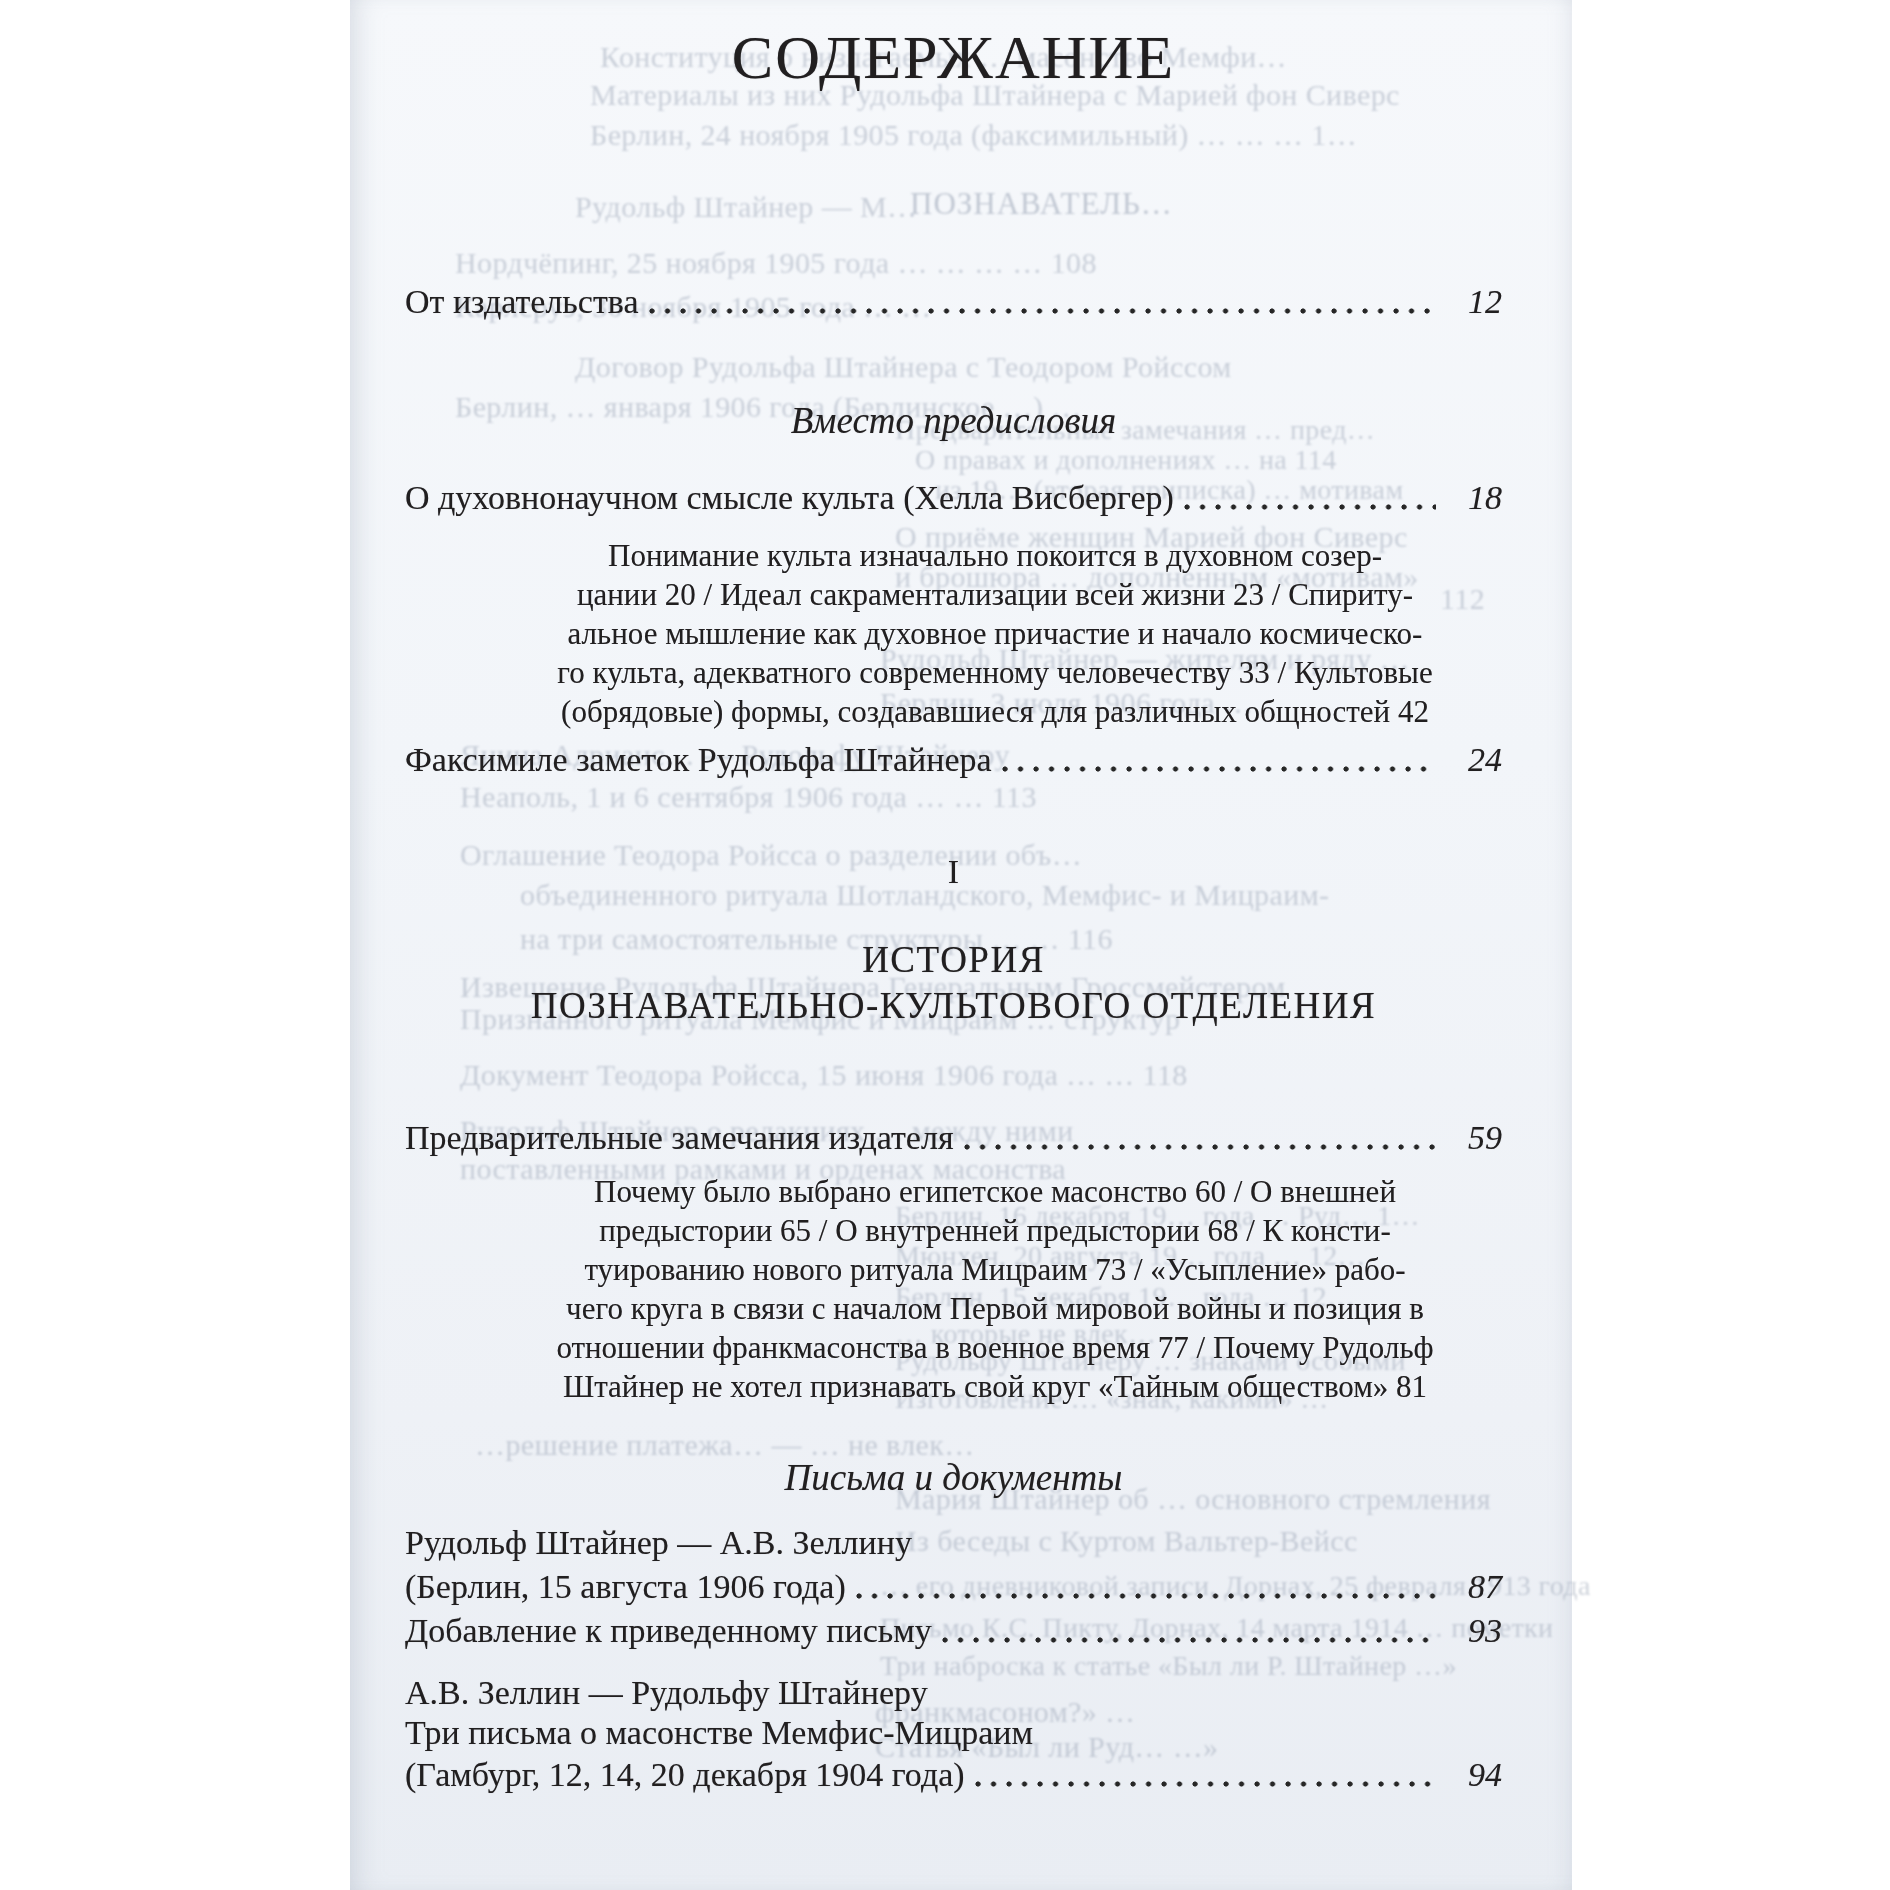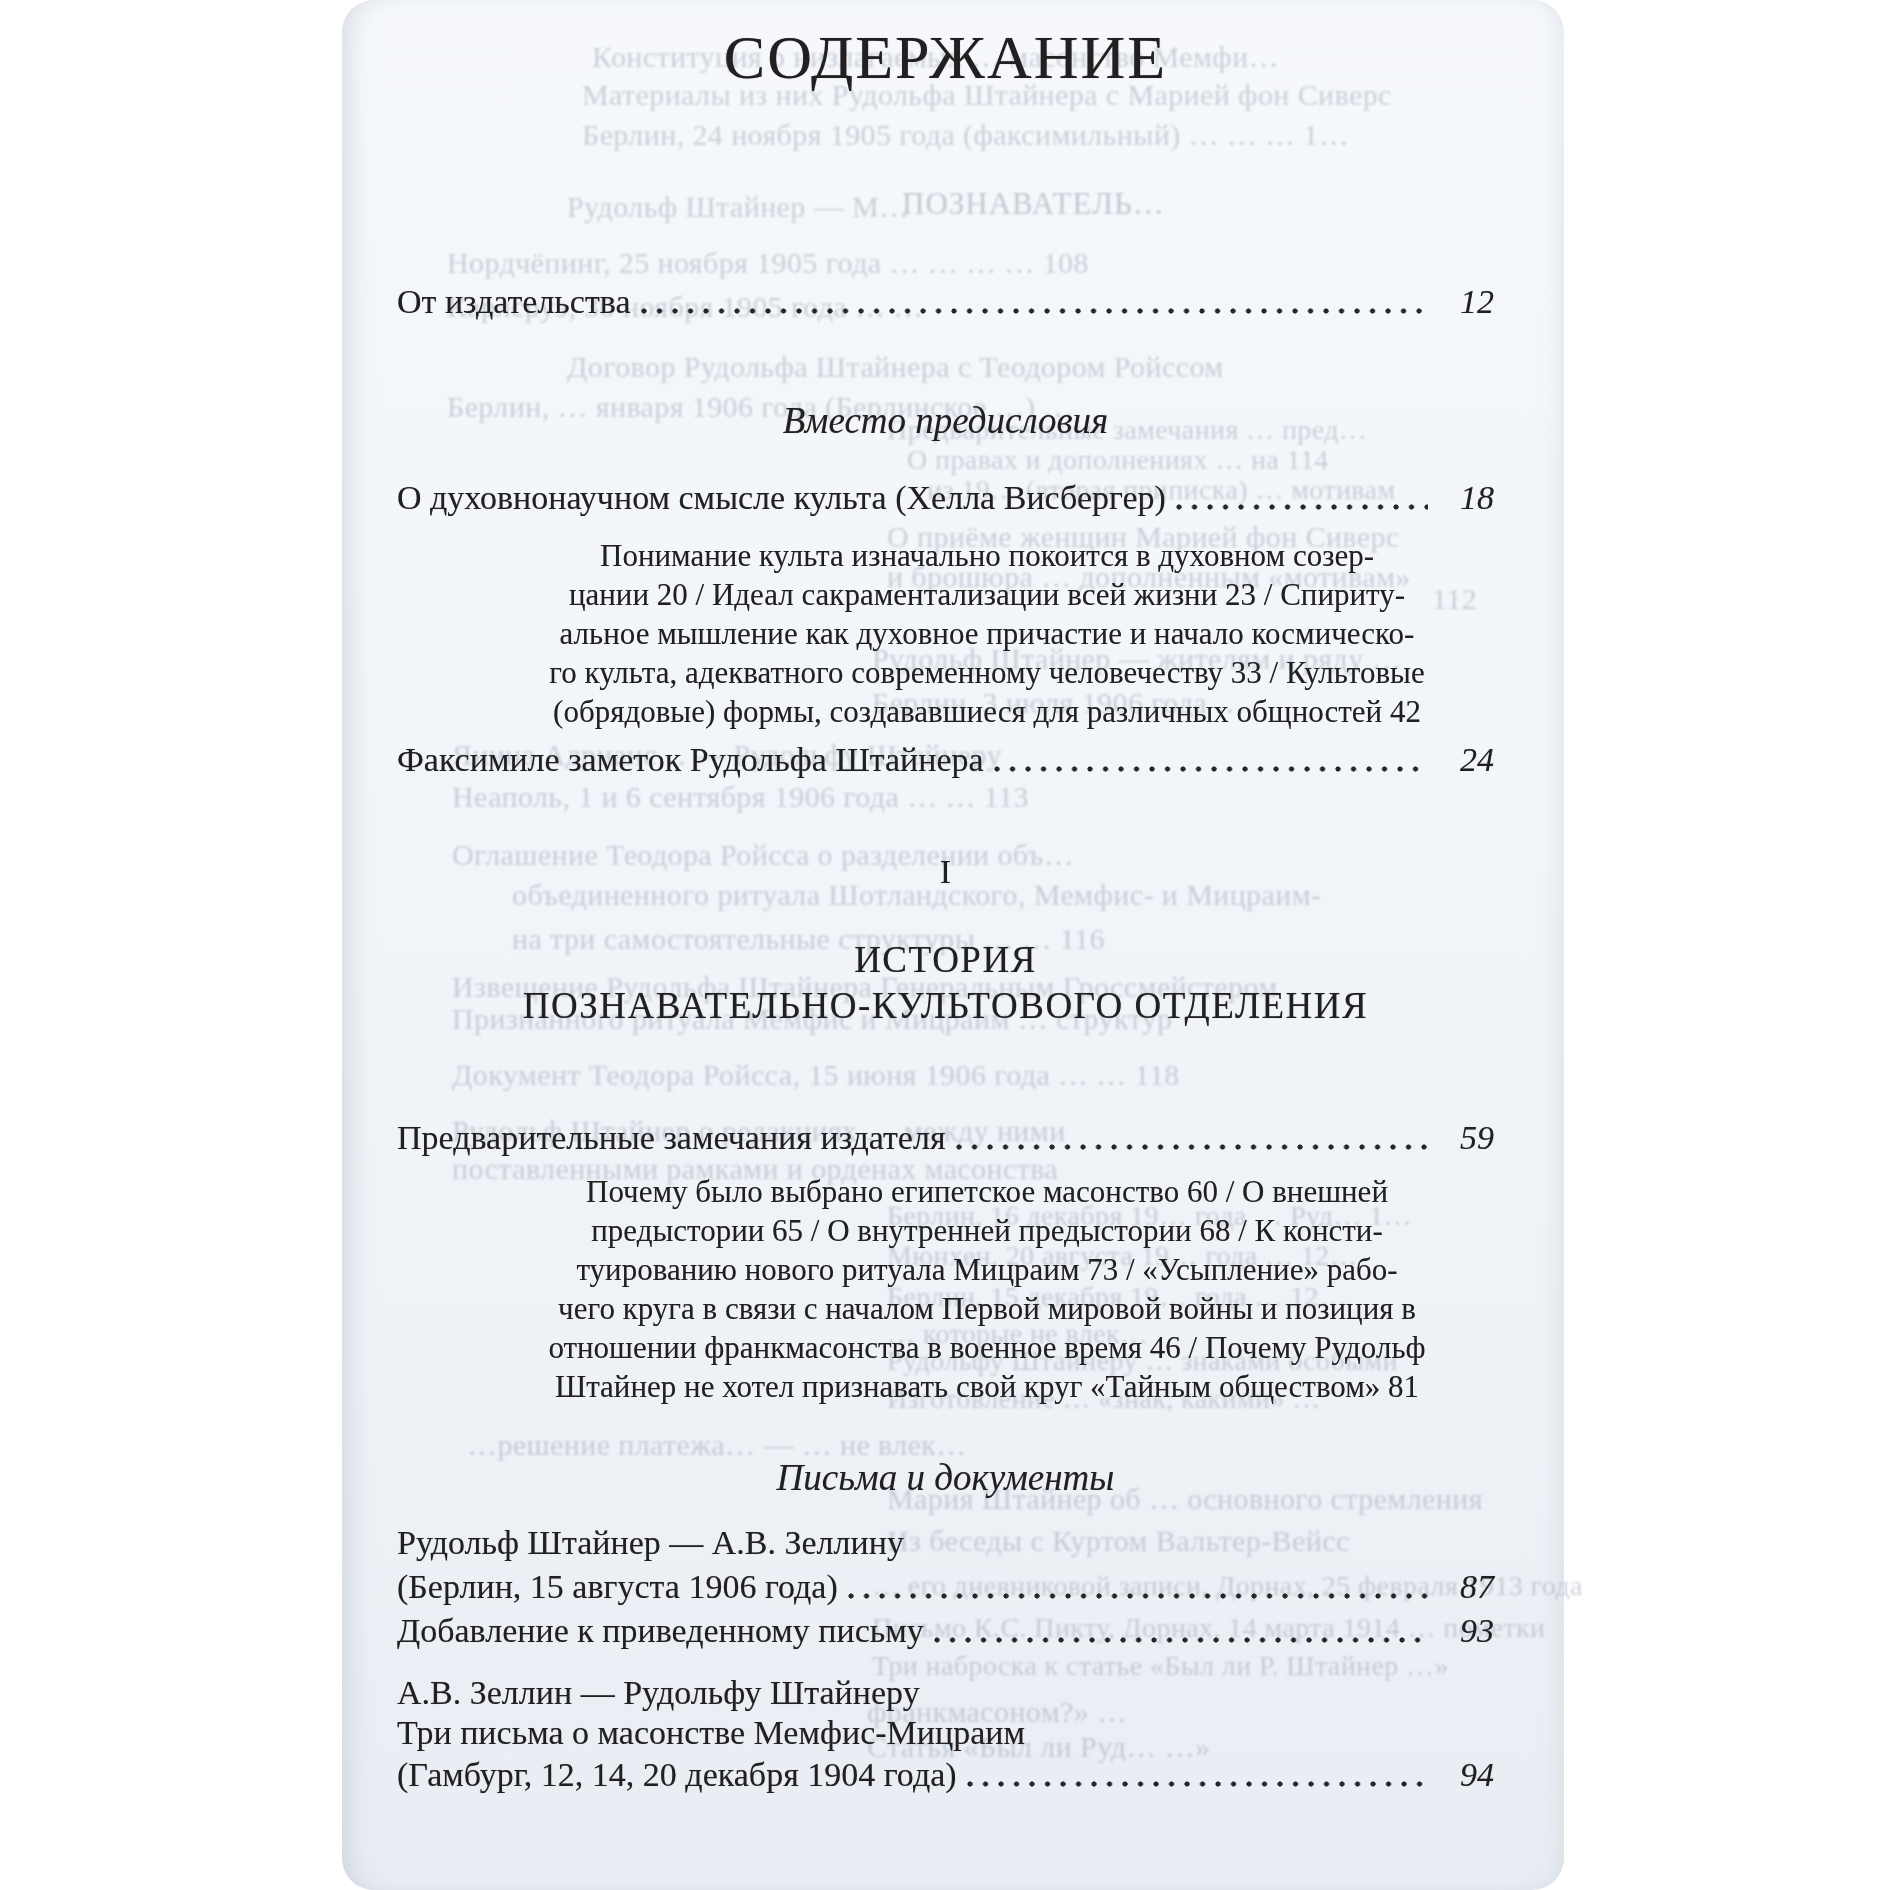--- a/index.html
+++ b/index.html
@@ -4,25 +4,24 @@
 <style>
   html,body{margin:0;padding:0;}
   body{
     width:1890px;height:1890px;
     background:#ffffff;
     overflow:hidden;
     position:relative;
     font-family:"Liberation Serif","DejaVu Serif",serif;
   }
   .page{
-    position:absolute;left:342px;top:0;width:1222px;height:1890px;
+    position:absolute;left:350px;top:0;width:1222px;height:1890px;
     background:linear-gradient(180deg,#f6f8fb 0%,#f2f5f9 40%,#eef1f6 75%,#e9edf3 100%);
     box-shadow:inset 20px 0 30px -18px rgba(150,160,178,.40),
                inset -16px 0 26px -18px rgba(150,160,178,.30);
-    border-radius:32px;
   }
   .ghost-layer{position:absolute;inset:0;z-index:1;}
   .ghost{
     position:absolute;
     color:#8d98ab;
     opacity:.42;
     filter:blur(1.3px);
     white-space:nowrap;
     letter-spacing:.4px;
   }
@@ -140,21 +139,21 @@
       <span class="lbl">Предварительные замечания издателя</span>
       <span class="dots"></span>
       <span class="num">59</span>
     </div>
 
     <div class="para" style="top:1172px">
       <div class="pline">Почему было выбрано египетское масонство 60 / О внешней</div>
       <div class="pline">предыстории 65 / О внутренней предыстории 68 / К консти-</div>
       <div class="pline">туированию нового ритуала Мицраим 73 / «Усыпление» рабо-</div>
       <div class="pline">чего круга в связи с началом Первой мировой войны и позиция в</div>
-      <div class="pline">отношении франкмасонства в военное время 46 / Почему Рудольф</div>
+      <div class="pline">отношении франкмасонства в военное время 77 / Почему Рудольф</div>
       <div class="pline">Штайнер не хотел признавать свой круг «Тайным обществом» 81</div>
     </div>
 
     <div class="center sec-italic" style="top:1455px">Письма и документы</div>
 
     <div class="line" style="top:1523px">Рудольф Штайнер — А.В. Зеллину</div>
 
     <div class="row" style="top:1567px">
       <span class="lbl">(Берлин, 15 августа 1906 года)</span>
       <span class="dots"></span>

